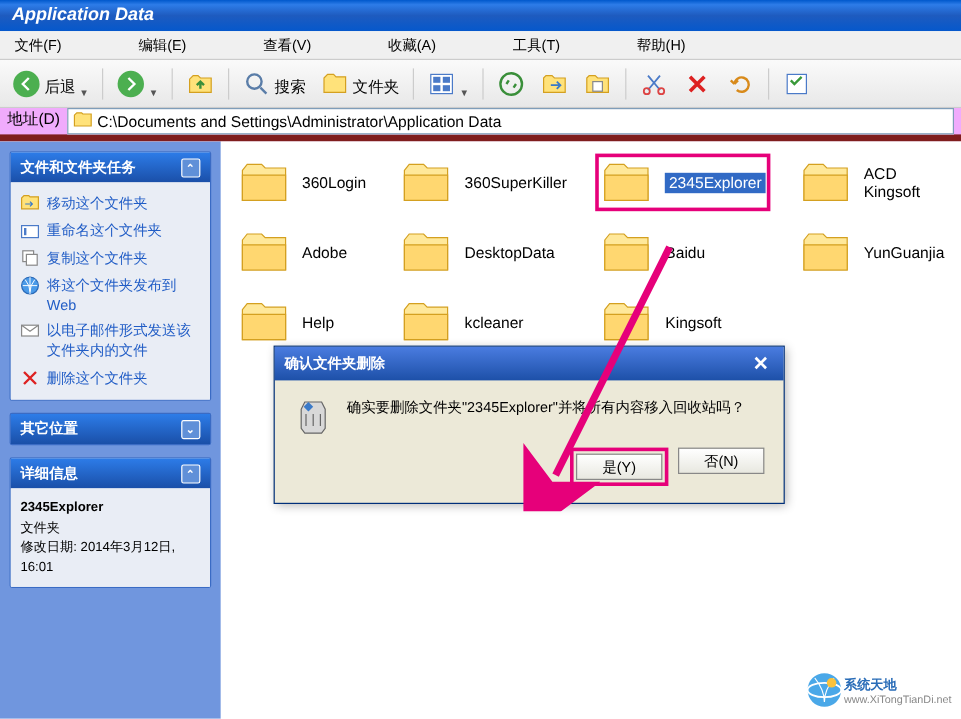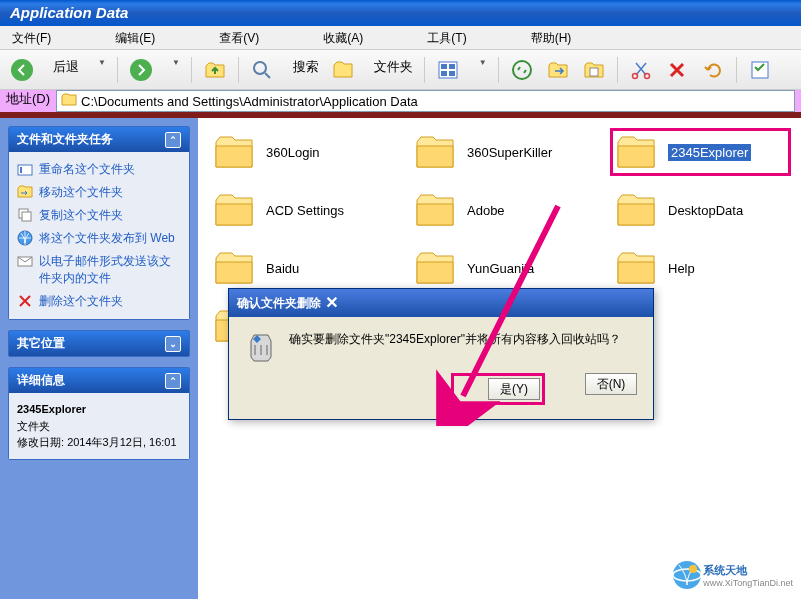--- a/index.html
+++ b/index.html
@@ -1,52 +1,52 @@
 <!DOCTYPE html>
 <html><head>
 <meta charset="utf-8">
 <style>
 * { box-sizing: border-box; margin: 0; padding: 0; }
 body { font-family: Tahoma, "Microsoft YaHei", sans-serif; font-size: 12px; background: #fff; width: 801px; height: 599px; overflow: hidden; position: relative; }
 .titlebar { background: linear-gradient(to bottom, #0058cc, #2d7ce8 15%, #1e5bbf 50%, #0558cc); height: 26px; color: #fff; font-style: italic; font-weight: bold; font-size: 15px; padding: 4px 10px; }
 .menubar { background: #f0f0f0; border-bottom: 1px solid #ccc; height: 24px; display: flex; padding: 0 4px; gap: 48px; }
 .menubar span { padding: 4px 8px; cursor: default; }
 .toolbar { background: linear-gradient(to bottom, #fafafa, #e8e8e8); border-bottom: 1px solid #ccc; height: 40px; display: flex; align-items: center; padding: 0 6px; gap: 4px; }
-.tbtn { display: flex; align-items: flex-start; gap: 19px; padding: 3px 4px; cursor: pointer; }
+.tbtn { display: flex; align-items: flex-end; gap: 3px; padding: 3px 4px; cursor: pointer; }
 .tb-icon { width: 24px; height: 24px; display: inline-flex; align-items: center; justify-content: center; }
 .tb-sep { width: 1px; height: 26px; background: #ccc; margin: 0 3px; }
 .dd-arrow { font-size: 8px; color: #555; }
 .addressbar { background: #f0abfc; border-bottom: 6px solid #7f1d1d; height: 28px; display: flex; align-items: flex-start; padding: 0 6px; gap: 6px; }
 .addressbox { flex: 1; background: #fff; border: 1px solid #7f9db9; height: 22px; display: flex; align-items: center; padding: 0 4px; gap: 4px; }
 .addressbox input { border: none; outline: none; flex: 1; font-size: 13px; }
 .content { display: flex; height: calc(100% - 118px); background: #fff; }
 .sidebar { width: 198px; background: #7096de; padding: 8px; overflow: hidden; }
 .panel { background: #fff; border: 1px solid #3a6bc4; margin-bottom: 10px; border-radius: 2px; }
 .panel-head { background: linear-gradient(to bottom, #2d7ce8, #1a4fa8); color: #fff; font-weight: bold; padding: 4px 8px; display: flex; justify-content: space-between; align-items: center; }
 .panel-head .collapse { width: 16px; height: 16px; background: #6090d8; border: 1px solid #fff; border-radius: 2px; text-align: center; font-size: 9px; line-height: 14px; cursor: pointer; }
 .panel-body { padding: 6px 8px; background: #e9edf5; }
 .task-item { display: flex; align-items: flex-start; gap: 6px; padding: 3px 0; color: #215dc6; cursor: pointer; }
 .task-icon { width: 16px; height: 16px; flex-shrink: 0; }
 .details-body { padding: 8px; background: #e9edf5; font-size: 11px; line-height: 1.5; }
 .details-body .name { font-weight: bold; }
 .folders { flex: 1; background: #fff; position: relative; padding: 10px; }
-.folder-grid { display: grid; grid-template-columns: 1fr 1fr 1fr; gap: 10px 20px; }
+.folder-grid { display: grid; grid-template-columns: 1fr 1fr 1fr 1fr; gap: 10px 20px; }
 .folder-item { display: flex; align-items: center; gap: 10px; padding: 4px; cursor: pointer; }
 .folder-icon { width: 44px; height: 40px; }
 .folder-label { font-size: 13px; }
 .selected { border: 3px solid #e6007a; padding: 1px; }
 .selected .folder-label { background: #316ac5; color: #fff; padding: 1px 3px; }
 .dialog { position: absolute; left: 228px; top: 288px; width: 426px; background: #ece9d8; border: 1px solid #002f7a; box-shadow: 2px 2px 8px rgba(0,0,0,0.3); }
-.dialog-title { background: linear-gradient(to bottom, #4a7ce0, #1d50a8); color: #fff; font-weight: bold; padding: 5px 8px; display: flex; align-items: center; height: 28px; }
+.dialog-title { background: linear-gradient(to bottom, #4a7ce0, #1d50a8); color: #fff; font-weight: bold; padding: 5px 8px; display: flex; justify-content: space-between; align-items: center; height: 28px; }
 .dialog-close { width: 22px; height: 20px; color: #fff; font-size: 16px; font-weight: bold; text-align: center; cursor: pointer; }
 .dialog-body { padding: 14px 16px 10px; display: flex; gap: 12px; }
 .dialog-icon { width: 32px; height: 32px; }
 .dialog-text { font-size: 12px; line-height: 1.4; }
 .dialog-buttons { display: flex; justify-content: flex-end; gap: 8px; padding: 0 16px 14px; }
-.dlg-btn { width: 52px; height: 22px; background: linear-gradient(to bottom, #fff, #e8e8e0); border: 1px solid #888; font-size: 12px; cursor: pointer; margin-left: 32px; }
+.dlg-btn { width: 72px; height: 22px; background: linear-gradient(to bottom, #fff, #e8e8e0); border: 1px solid #888; font-size: 12px; cursor: pointer; }
 .yes-btn-wrap { border: 3px solid #e6007a; padding: 2px; }
 .arrow-overlay { position: absolute; left: 428px; top: 196px; pointer-events: none; z-index: 50; }
 .watermark { position: absolute; right: 8px; bottom: 8px; display: flex; align-items: center; gap: 0; font-size: 11px; color: #2a6db8; }
 .wm-globe { width: 32px; height: 32px; }
 </style>
 </head>
 <body>
 
 <div class="titlebar">
   <span>Application Data</span>
@@ -196,31 +196,31 @@
 
   <div class="sidebar">
     <div class="panel">
       <div class="panel-head">
         <span>文件和文件夹任务</span>
         <span class="collapse">⌃</span>
       </div>
       <div class="panel-body">
         <div class="task-item">
             <span class="task-icon"><svg width="16" height="16">
+                <path d="M1 4l2-2h4l1 1h7v10H1z" fill="#ffe27a" stroke="#d4a020"></path>
+                <path d="M4 9h6m-2-2l2 2-2 2" stroke="#3a7ac8" fill="none"></path>
+              </svg></span>
+            <span>移动这个文件夹</span>
+          </div>
+        <div class="task-item">
+            <span class="task-icon"><svg width="16" height="16">
                 <rect x="1" y="4" width="14" height="10" fill="#fff" stroke="#4a7ac8"></rect>
                 <rect x="3" y="6" width="2" height="6" fill="#4a7ac8"></rect>
               </svg></span>
             <span>重命名这个文件夹</span>
-          </div>
-        <div class="task-item">
-            <span class="task-icon"><svg width="16" height="16">
-                <path d="M1 4l2-2h4l1 1h7v10H1z" fill="#ffe27a" stroke="#d4a020"></path>
-                <path d="M4 9h6m-2-2l2 2-2 2" stroke="#3a7ac8" fill="none"></path>
-              </svg></span>
-            <span>移动这个文件夹</span>
           </div>
         <div class="task-item">
             <span class="task-icon"><svg width="16" height="16">
                 <rect x="2" y="2" width="9" height="9" fill="#fff" stroke="#888"></rect>
                 <rect x="5" y="5" width="9" height="9" fill="#fff" stroke="#888"></rect>
               </svg></span>
             <span>复制这个文件夹</span>
           </div>
         <div class="task-item">
             <span class="task-icon"><svg width="16" height="16">
@@ -284,21 +284,21 @@
               <path d="M4 10l4-5h12l3 3h17v27H4z" fill="#ffe89a" stroke="#d4a020" stroke-width="1"></path>
               <path d="M4 14h36v21H4z" fill="#ffd770" stroke="#d4a020"></path>
             </svg></span>
           <span class="folder-label">2345Explorer</span>
         </div>
         <div class="folder-item">
           <span class="folder-icon"><svg width="44" height="40">
               <path d="M4 10l4-5h12l3 3h17v27H4z" fill="#ffe89a" stroke="#d4a020" stroke-width="1"></path>
               <path d="M4 14h36v21H4z" fill="#ffd770" stroke="#d4a020"></path>
             </svg></span>
-          <span class="folder-label">ACD Settings</span>
+          <span class="folder-label">ACD Kingsoft</span>
         </div>
         <div class="folder-item">
           <span class="folder-icon"><svg width="44" height="40">
               <path d="M4 10l4-5h12l3 3h17v27H4z" fill="#ffe89a" stroke="#d4a020" stroke-width="1"></path>
               <path d="M4 14h36v21H4z" fill="#ffd770" stroke="#d4a020"></path>
             </svg></span>
           <span class="folder-label">Adobe</span>
         </div>
         <div class="folder-item">
           <span class="folder-icon"><svg width="44" height="40">

